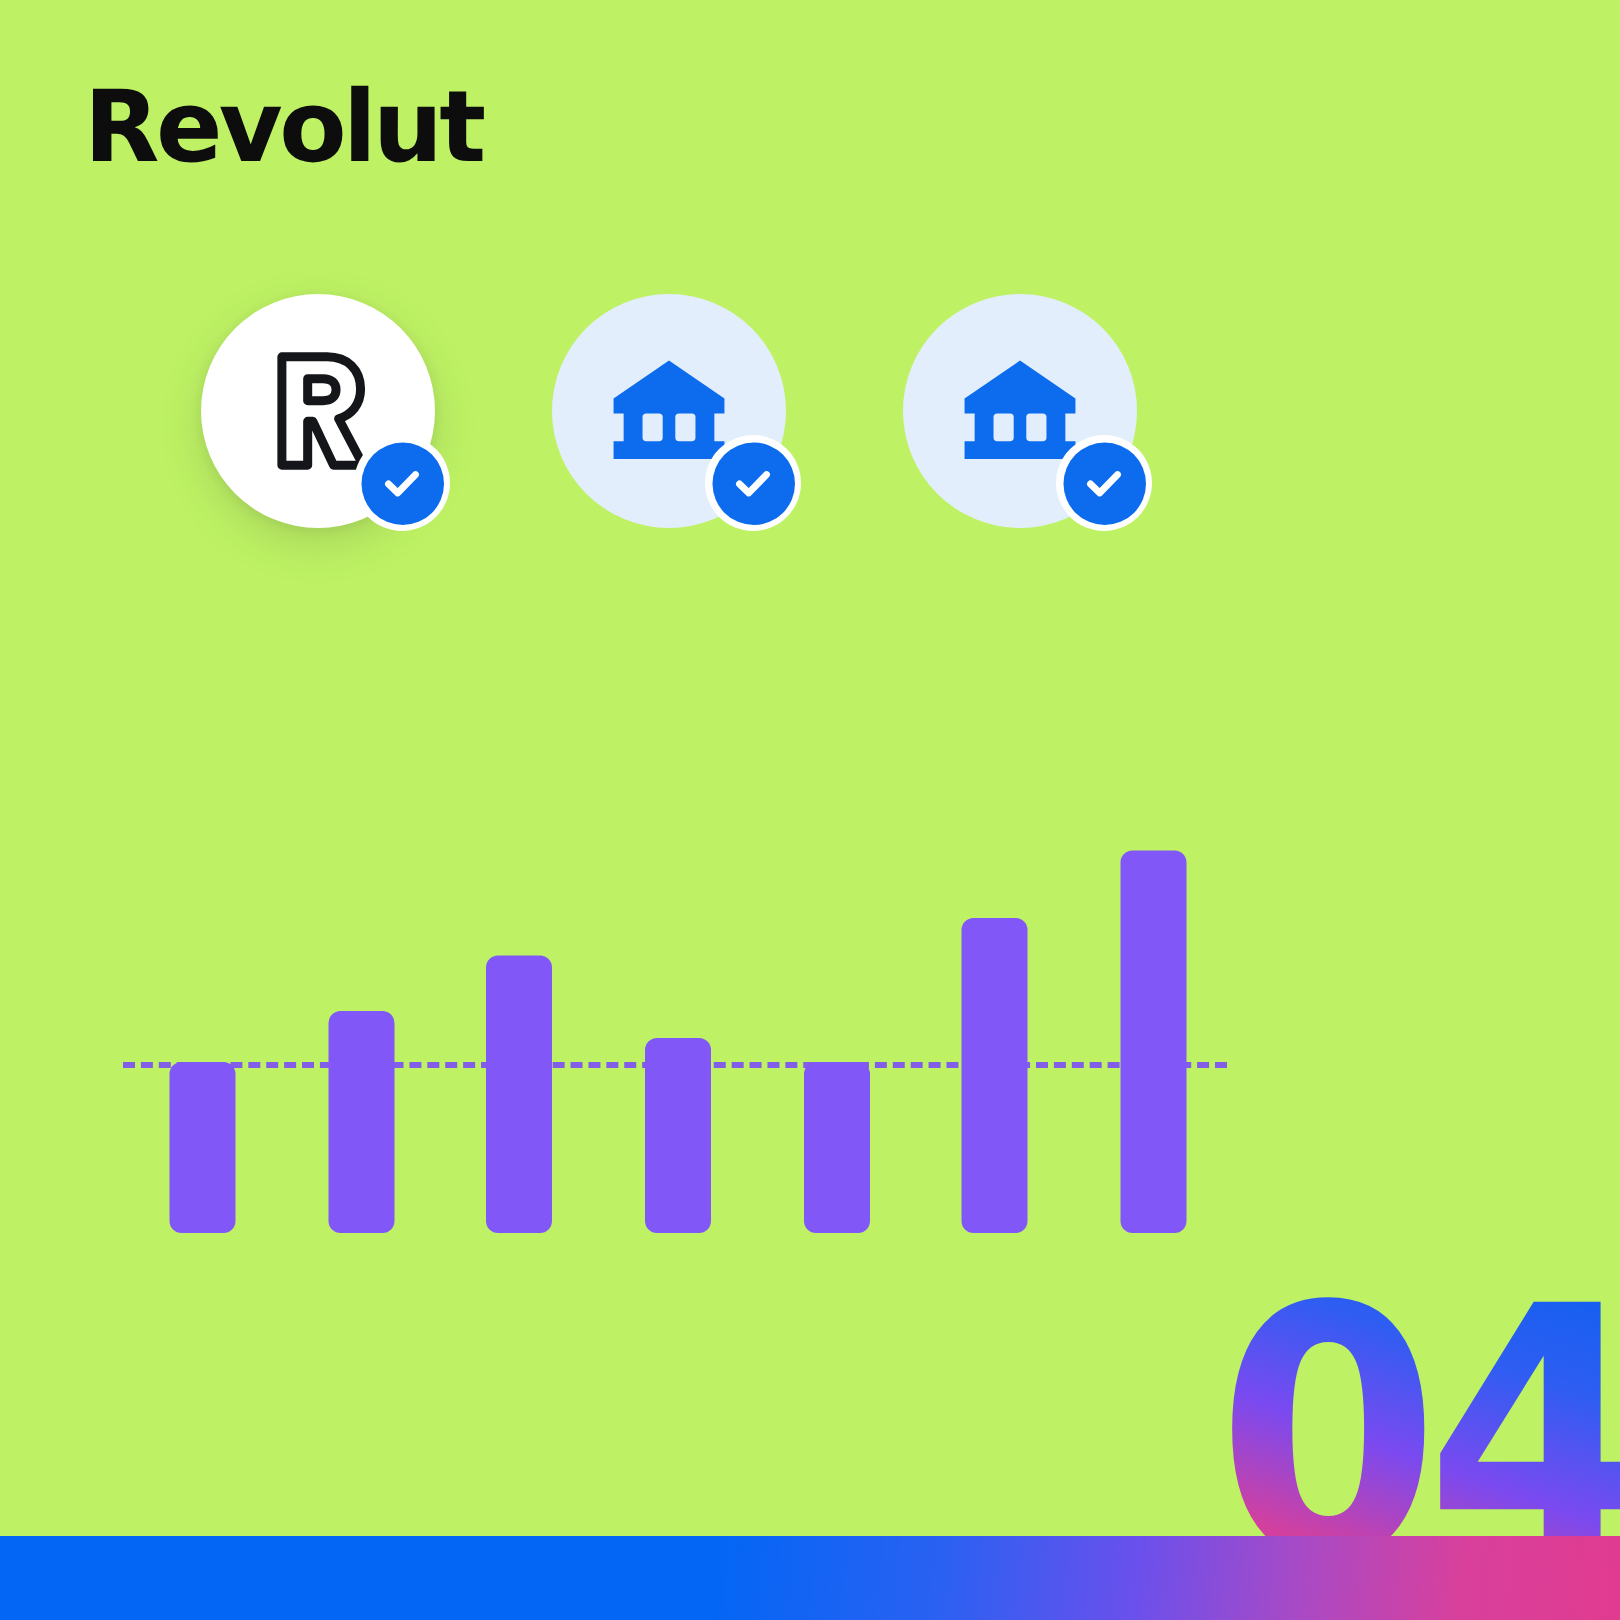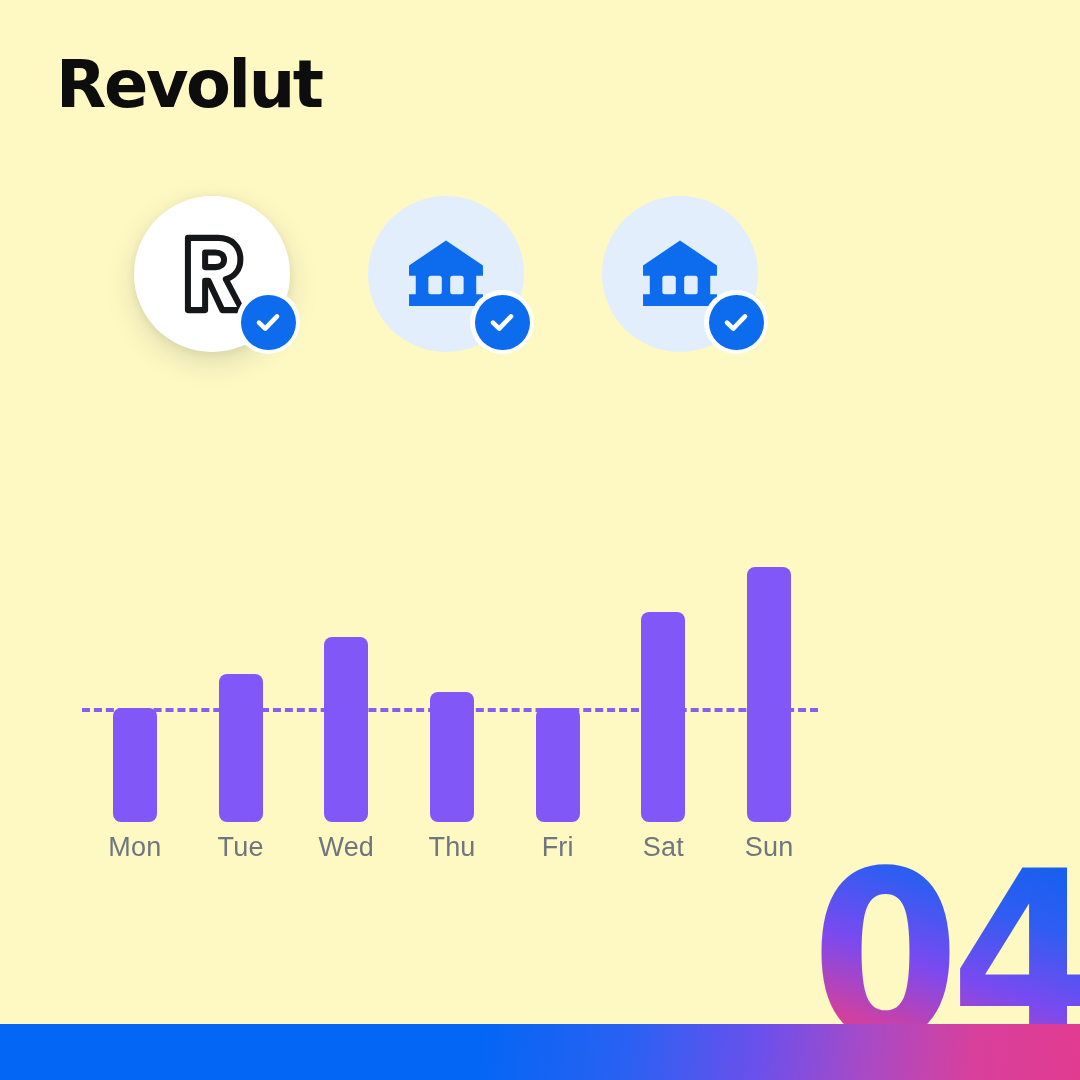--- a/index.html
+++ b/index.html
@@ -12,21 +12,21 @@
     height: 1080px;
     overflow: hidden;
     font-family: "Liberation Sans", sans-serif;
     position: relative;
   }
 
   #stage {
     position: relative;
     width: 1080px;
     height: 1080px;
-    background: #fef9c3;
+    background: #bef264;
     overflow: hidden;
   }
 
   
   .brand {
     position: absolute;
     left: 56px;
     top: 52px;
     font-family: "DejaVu Sans", sans-serif;
     font-weight: 700;
@@ -253,28 +253,19 @@
     <div class="plot" id="plot">
       <div class="baseline" id="baseline" style="top: 156px; border-top-color: rgb(125, 82, 244);"></div>
     <div class="bar" style="background: rgb(130, 87, 248); left: 30.8571px; top: 156px; height: 114px;"></div>
         <div class="bar" style="background: rgb(130, 87, 248); left: 136.571px; top: 122px; height: 148px;"></div>
         <div class="bar" style="background: rgb(130, 87, 248); left: 242.286px; top: 85px; height: 185px;"></div>
         <div class="bar" style="background: rgb(130, 87, 248); left: 348px; top: 140px; height: 130px;"></div>
         <div class="bar" style="background: rgb(130, 87, 248); left: 453.714px; top: 156px; height: 114px;"></div>
         <div class="bar" style="background: rgb(130, 87, 248); left: 559.429px; top: 60px; height: 210px;"></div>
         <div class="bar" style="background: rgb(130, 87, 248); left: 665.143px; top: 15px; height: 255px;"></div>
       </div>
-    <div class="xaxis" id="xaxis">
-        <div class="xlabel" style="left: -2.14286px; top: 0px;">Mon</div>
-        <div class="xlabel" style="left: 103.571px; top: 0px;">Tue</div>
-        <div class="xlabel" style="left: 209.286px; top: 0px;">Wed</div>
-        <div class="xlabel" style="left: 315px; top: 0px;">Thu</div>
-        <div class="xlabel" style="left: 420.714px; top: 0px;">Fri</div>
-        <div class="xlabel" style="left: 526.429px; top: 0px;">Sat</div>
-        <div class="xlabel" style="left: 632.143px; top: 0px;">Sun</div>
-      </div>
   </div>
 
   <div class="slide-number">04</div>
 
   <div class="bottom-bar"></div>
 
 </div>
 
 </body></html>

